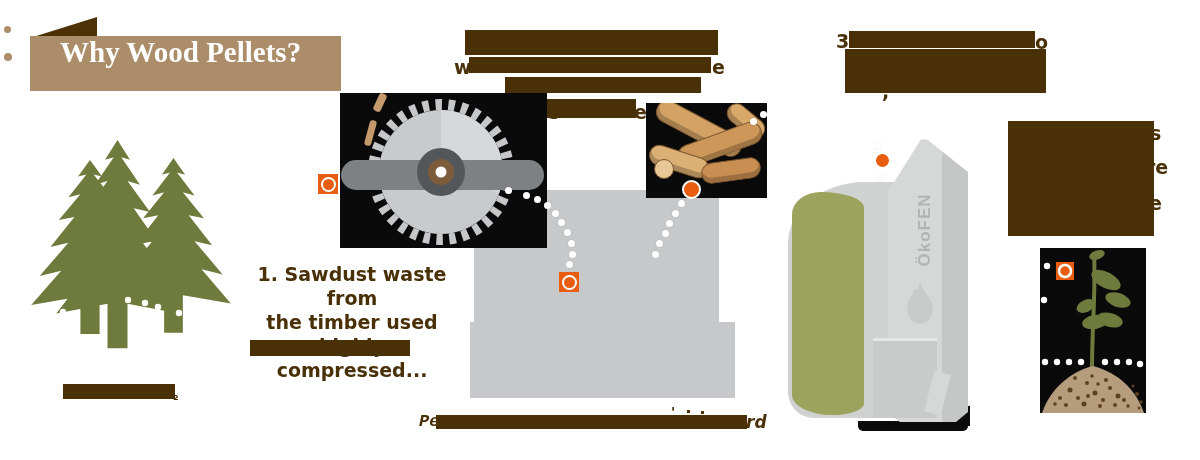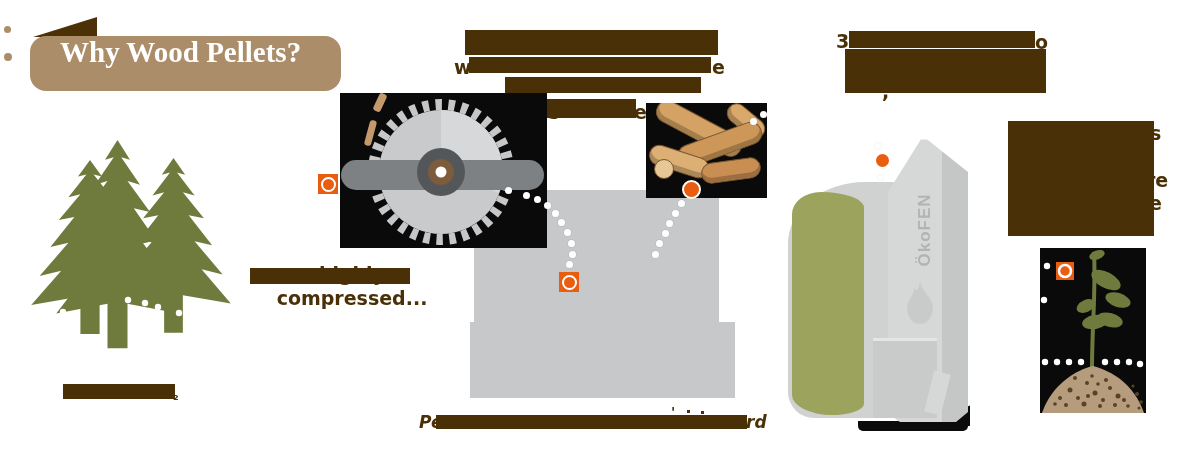--- a/index.html
+++ b/index.html
@@ -5,21 +5,21 @@
   html,body{margin:0;padding:0;}
   body{width:1200px;height:460px;position:relative;overflow:hidden;background:#ffffff;
        font-family:"DejaVu Sans",sans-serif;}
   .abs{position:absolute;}
   
   .blob{position:absolute;background:#493007;}
   
   .frag{position:absolute;color:#493007;font:600 19px "DejaVu Sans",sans-serif;white-space:nowrap;}
   .frag.small{font-size:13px;}
   
-  .ribbon{position:absolute;left:30px;top:36px;width:311px;height:55px;background:#AC8D69;border-radius:16px;}
+  .ribbon{position:absolute;left:30px;top:36px;width:311px;height:55px;background:#AC8D69;}
   .ribbon-title{position:absolute;left:30px;top:0;height:55px;line-height:55px;
       font:bold 29px "Liberation Serif","DejaVu Serif",serif;color:#ffffff;white-space:nowrap;}
   .ribbon-fold{position:absolute;left:33px;top:17px;width:64px;height:20px;background:#4C3107;
       clip-path:polygon(0 100%,100% 0,100% 100%);}
   .tan-dot{position:absolute;background:#AC8D69;border-radius:50%;}
   
   .photo{position:absolute;background:#0a0a0a;overflow:hidden;}
   
   .hopper{position:absolute;background:#C6C8CA;}
   
@@ -138,24 +138,26 @@
 <span class="frag" style="left:634px;top:101px;">ent...</span>
 
 <span class="frag" style="left:836px;top:30px;">3</span>
 <div class="blob" style="left:849px;top:31px;width:186px;height:17px;"></div>
 <span class="frag" style="left:1035px;top:31px;">o</span>
 <div class="blob" style="left:845px;top:49px;width:201px;height:44px;"></div>
 <span class="frag" style="left:882px;top:80px;">,</span>
 
 <div class="blob" style="left:1008px;top:121px;width:146px;height:115px;"></div>
 <span class="frag" style="left:1150px;top:122px;z-index:5;">s</span>
-<span class="frag" style="left:1146px;top:169px;z-index:5;">re</span>
+<span class="frag" style="left:1146px;top:156px;z-index:5;">re</span>
 <span class="frag" style="left:1149px;top:192px;z-index:5;">e</span>
 
 <div class="step1">
+  <div>1. Sawdust waste from</div>
+  <div>the timber used</div>
   <div class="l5">
     <span>highly compressed...</span>
     <span class="cover"></span>
   </div>
 </div>
 
 <div class="wdot" style="left:505px;top:187px;"></div>
 <div class="wdot" style="left:523px;top:192px;"></div>
 <div class="wdot" style="left:534px;top:196px;"></div>
 <div class="wdot" style="left:544px;top:202px;"></div>
@@ -242,18 +244,18 @@
       <circle cx="7" cy="18" r="3.2"></circle>
         <circle cx="4" cy="52" r="3.2"></circle>
     </g>
     <g>
       <rect x="16" y="14" width="18" height="18" fill="#E85D0F"></rect>
       <circle cx="25" cy="23" r="6" fill="none" stroke="#ffffff" stroke-width="2.5"></circle>
     </g>
   </svg>
 </div>
 
-<span class="caption-frag" style="left:419px;top:412px;">Pe</span>
+<span class="caption-frag" style="left:419px;top:412px;font-family:Liberation Mono, monospace;">Pe</span>
 <div class="blob" style="left:436px;top:415px;width:311px;height:14px;z-index:4;"></div>
 <span class="caption-frag" style="left:671px;top:404px;font-size:14px;">'</span>
 <div class="tiny-mark" style="left:687px;top:410px;width:3px;height:3px;"></div>
 <div class="tiny-mark" style="left:701px;top:411px;width:3px;height:3px;"></div>
 <span class="caption-frag" style="left:746px;top:412px;">rd</span>
 
 </body></html>

